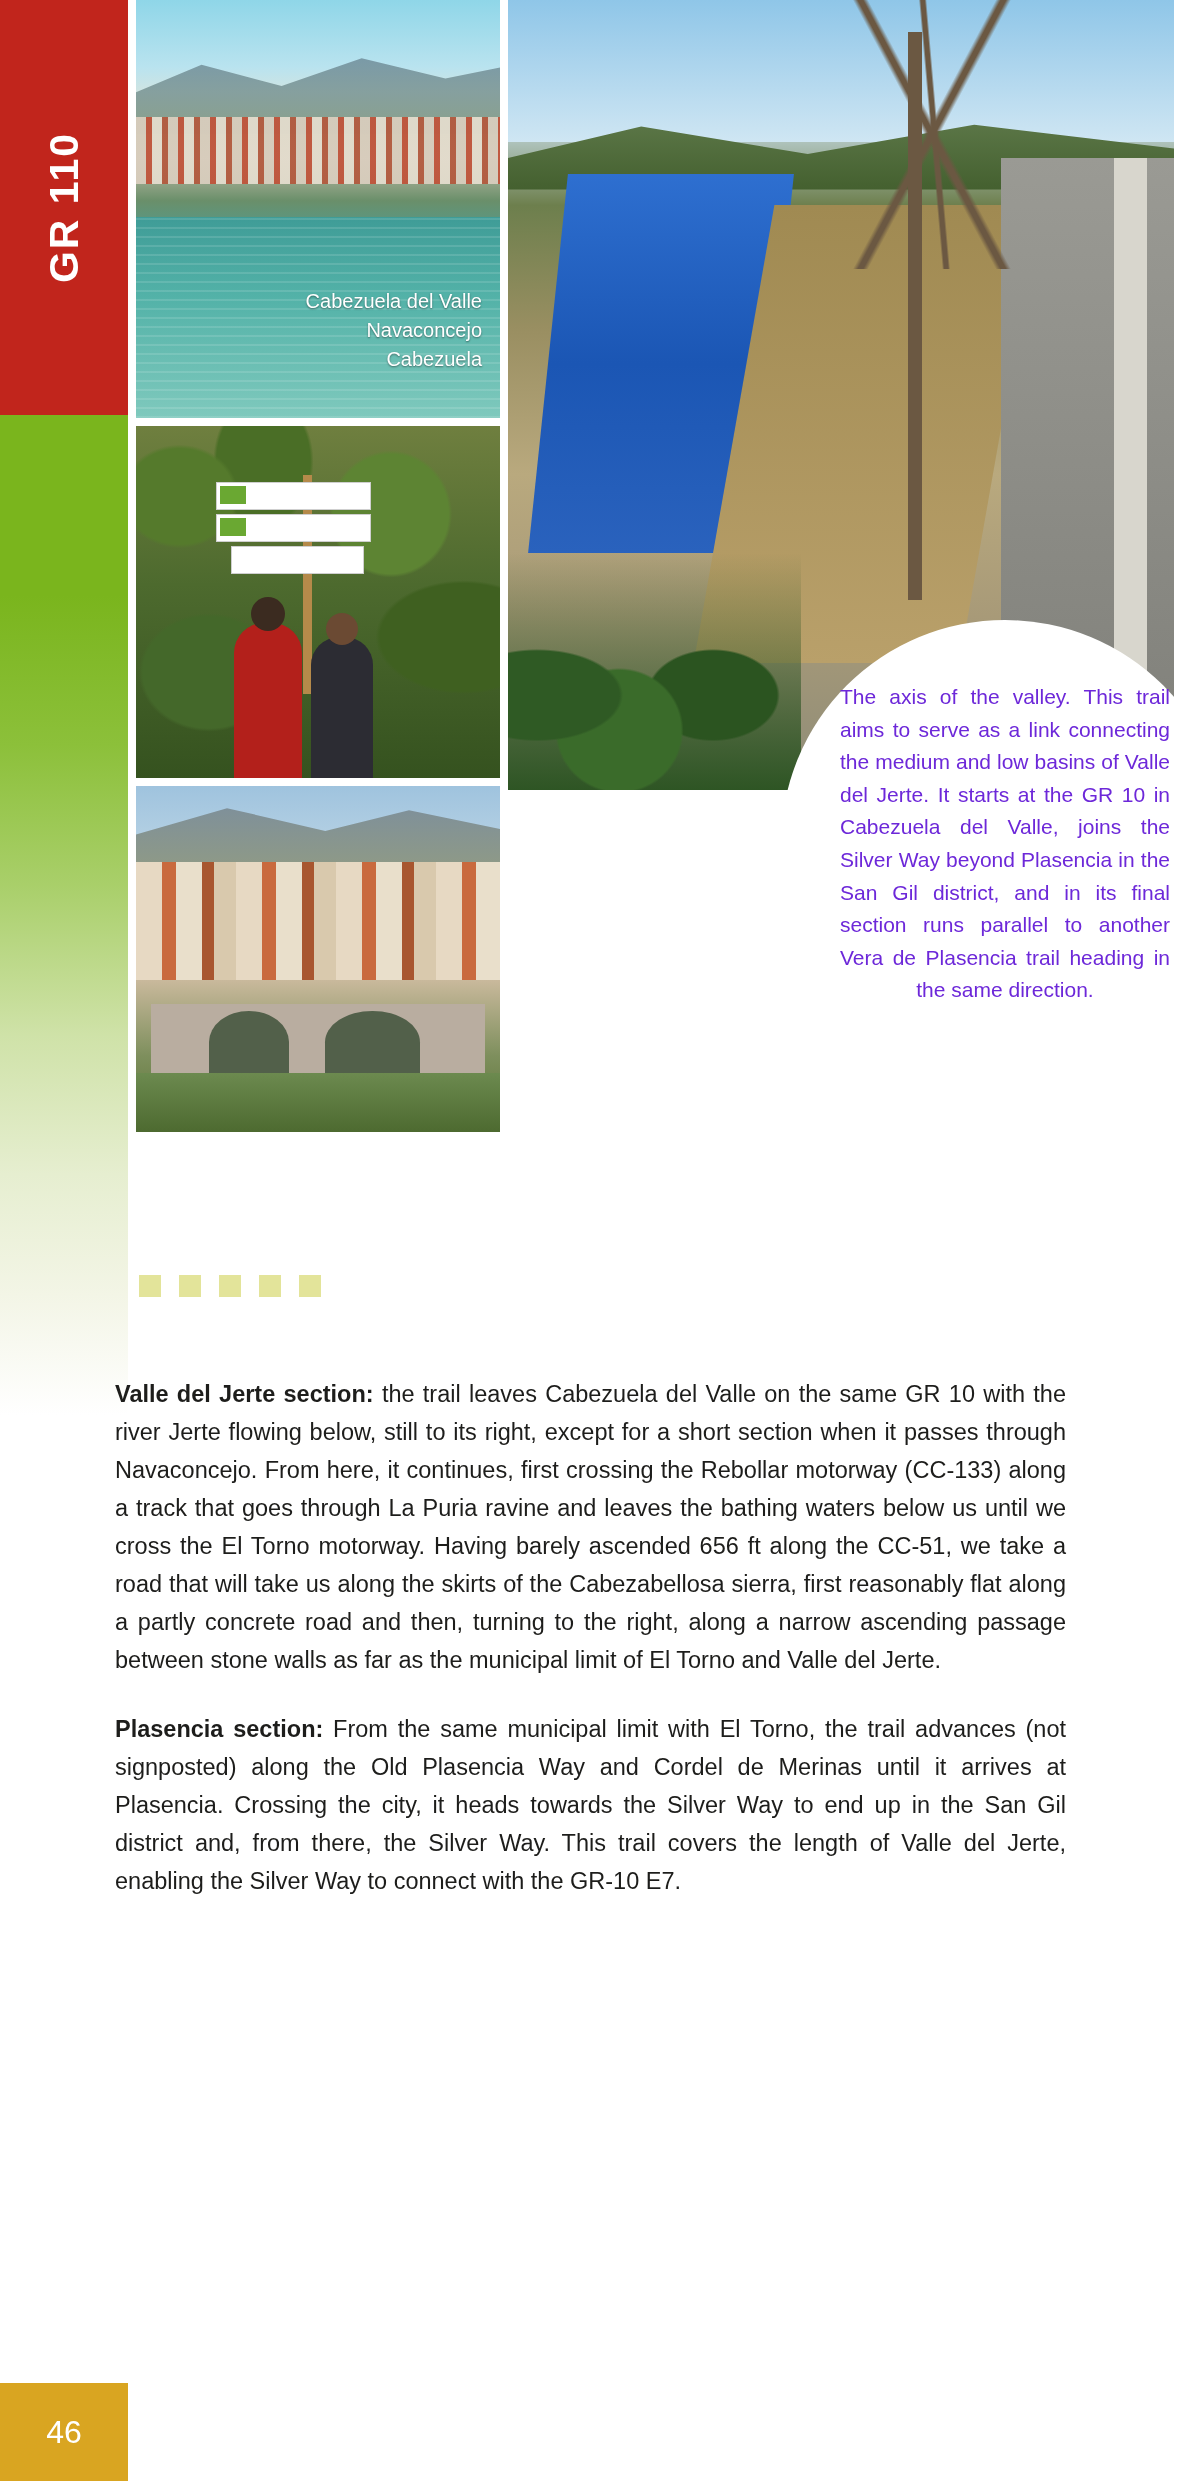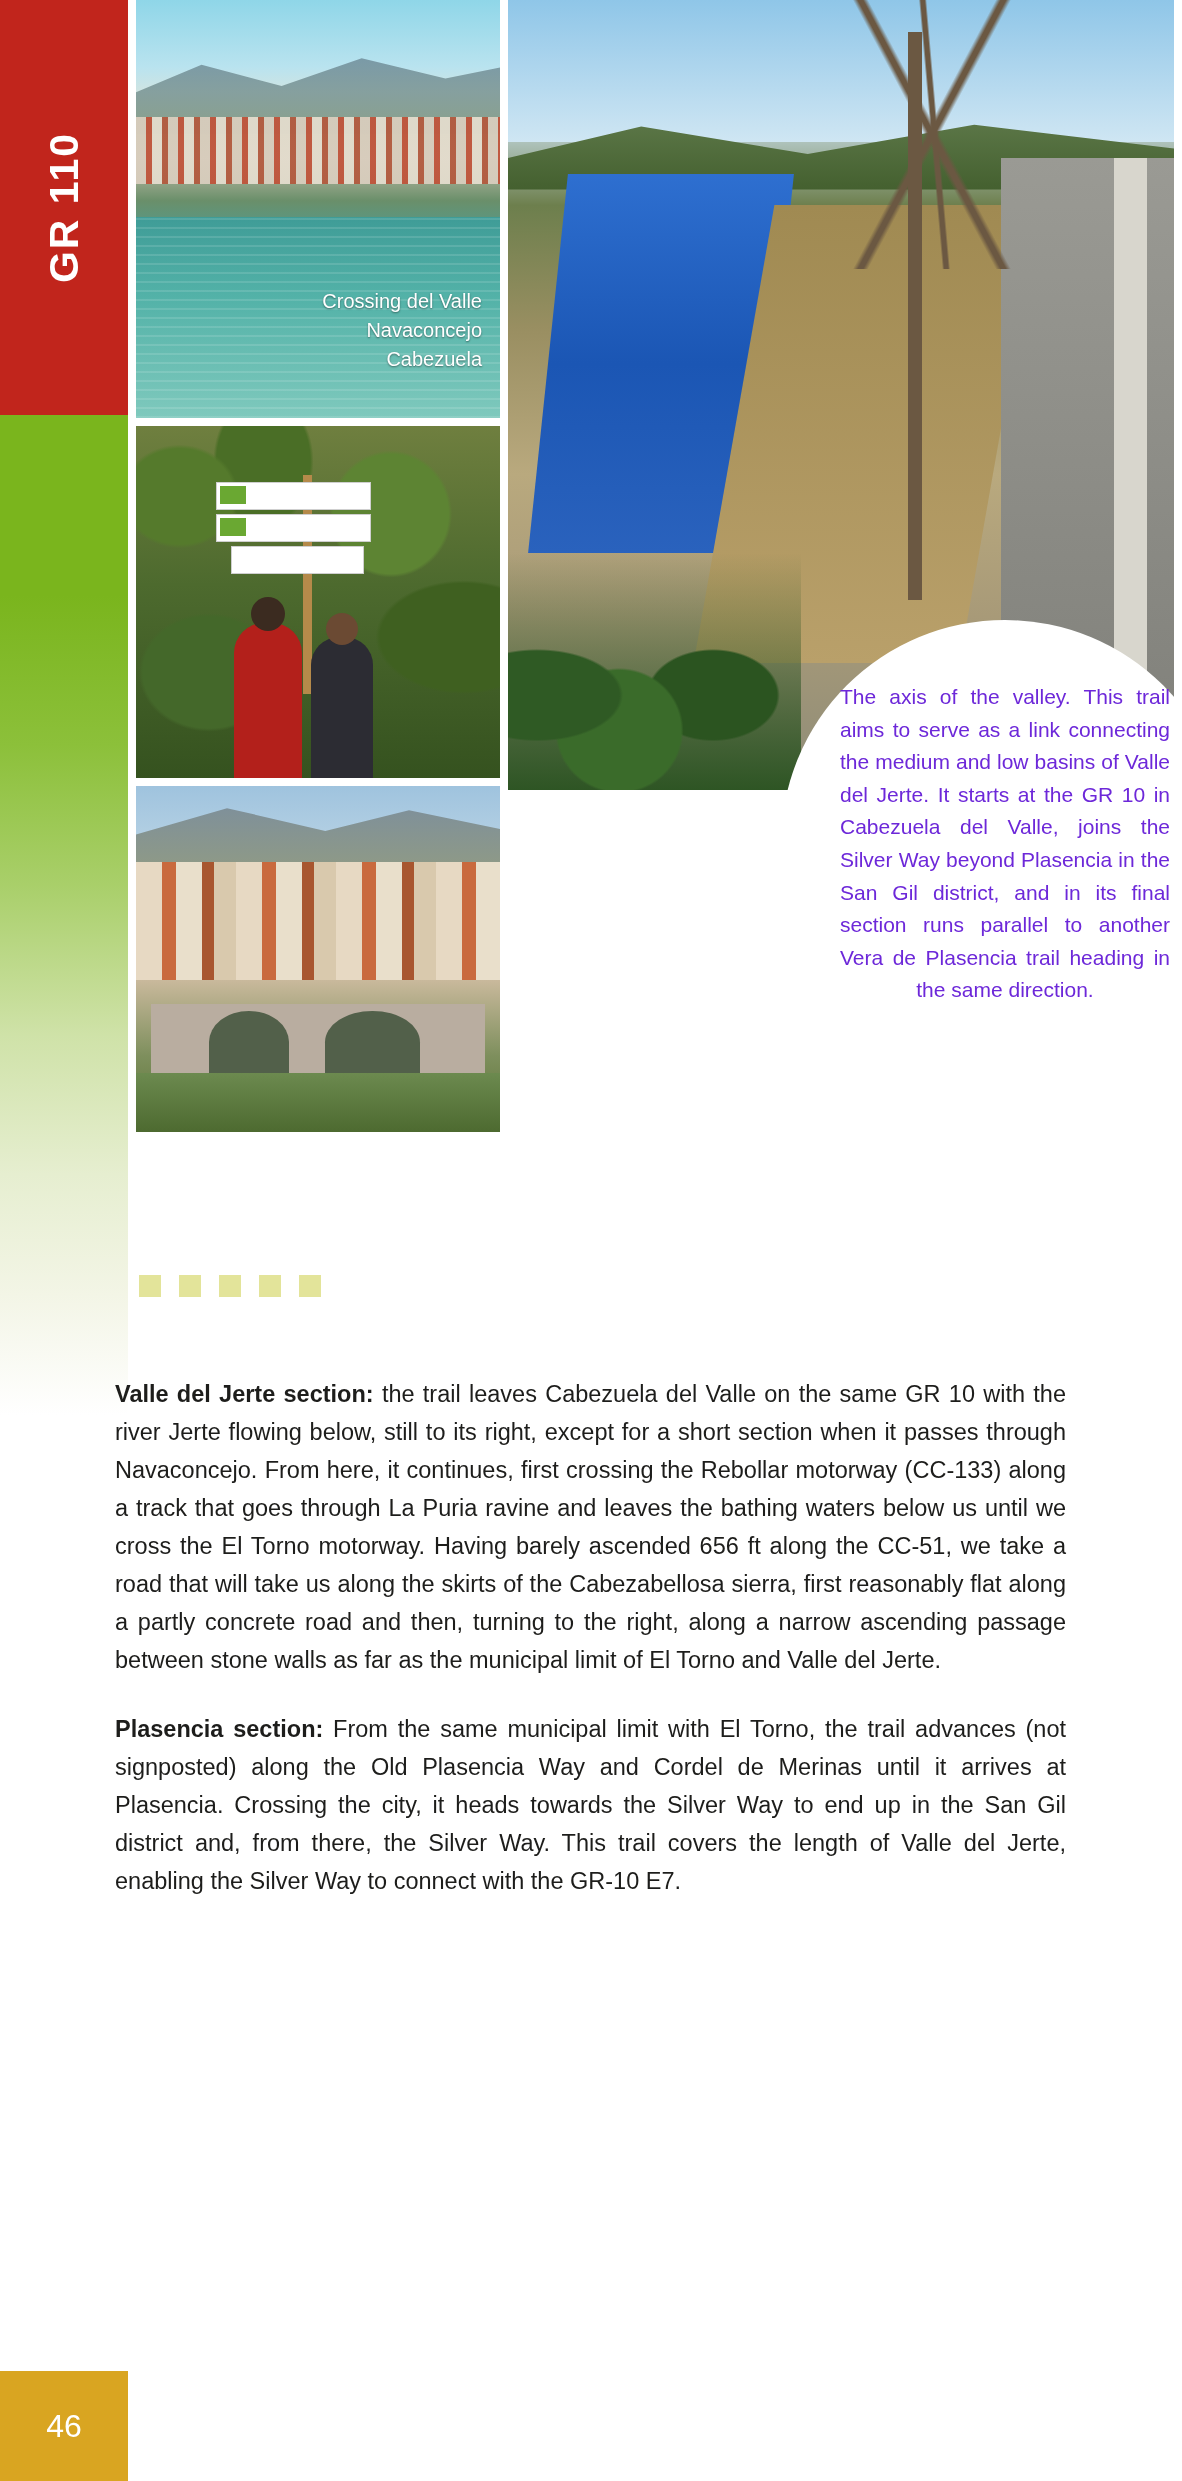--- a/index.html
+++ b/index.html
@@ -321,21 +321,21 @@
   .body p { margin: 0 16px 30px 0; }
   .body p:last-child { margin-bottom: 0; }
   .lead { font-weight: bold; }
 
   
   .pagenum {
     position: absolute;
     left: 0;
     bottom: 0;
     width: 128px;
-    height: 110px;
+    height: 98px;
     background: #d9a521;
     color: #ffffff;
     font-size: 32px;
     display: flex;
     align-items: center;
     justify-content: center;
   }
 </style>
 </head>
 <body>
@@ -347,21 +347,21 @@
   <div class="rail-green"></div>
 </div>
 
 <div class="photos">
 
   <div class="photo" id="photo-village">
     <div class="hill"></div>
     <div class="town"></div>
     <div class="water"></div>
     <div class="photo-caption">
-      <div>Crossing del Valle</div>
+      <div>Cabezuela del Valle</div>
       <div>Navaconcejo</div>
       <div>Cabezuela</div>
     </div>
   </div>
 
   <div class="photo" id="photo-signpost">
     <div class="bush"></div>
     <div class="pole"></div>
     <div class="sign1"></div>
     <div class="sign2"></div>

